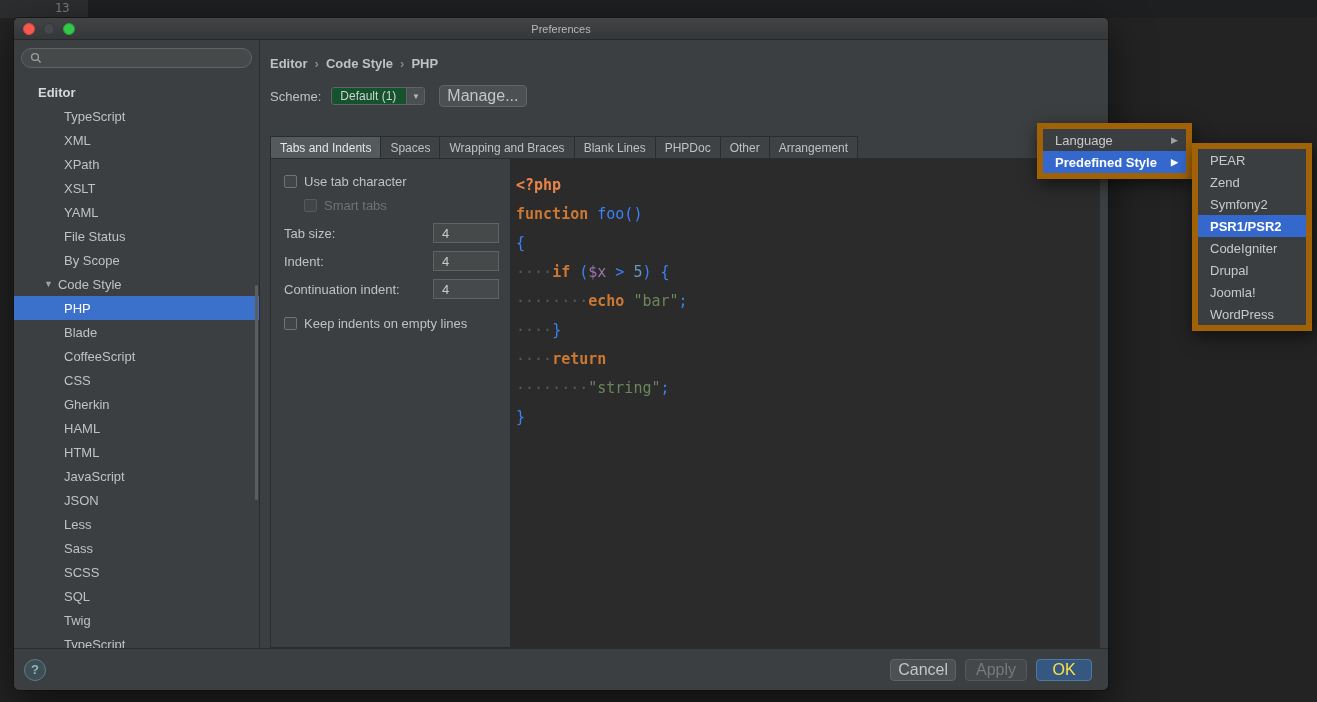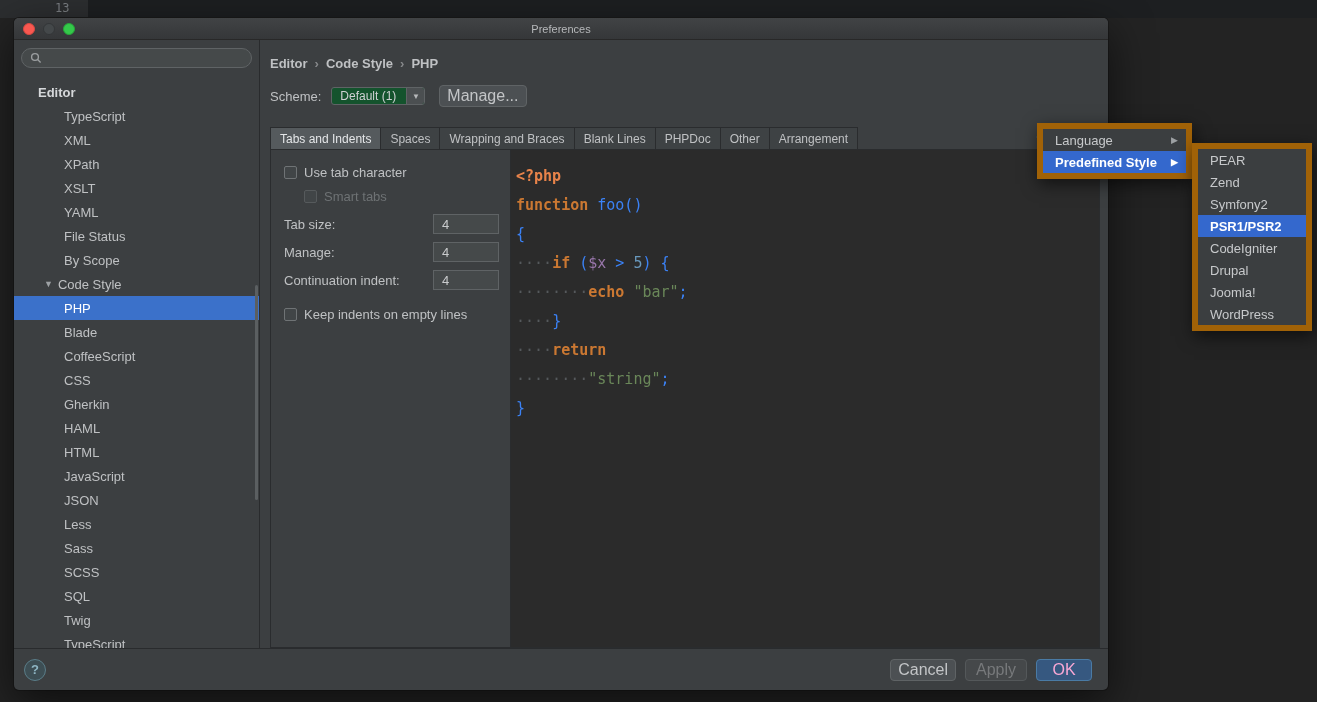--- a/index.html
+++ b/index.html
@@ -41,21 +41,21 @@
   .scheme-row { margin-top:10px; height:24px; display:flex; align-items:center; }
   .scheme-label { font-size:13px; color:#bfc1c3; margin-right:10px; }
   .combo { height:18px; background:#14532d; border:1px solid #5f6365; border-radius:3px; display:flex; align-items:stretch; }
   .combo-value { padding:0 10px 0 8px; font-size:12px; color:#cfd1d3; display:flex; align-items:center; }
   .combo-arrow { width:18px; border-left:1px solid #5f6365; display:flex; align-items:center; justify-content:center;
                  font-size:8px; color:#b6b8ba; background:#4b4f51; border-radius:0 2px 2px 0; }
   .btn { height:22px; padding:0 7px; background:#4c5053; border:1px solid #5f6365; border-radius:4px; color:#c3c5c7;
          font-size:16px; display:inline-flex; align-items:center; justify-content:center; font-family:inherit; }
   .manage-btn { margin-left:14px; }
   .set-from { position:absolute; top:87px; right:12px; font-size:13px; color:#589df6; cursor:pointer; }
-  .tabstrip { margin-top:19px; display:flex; position:relative; z-index:2; }
+  .tabstrip { margin-top:28px; display:flex; position:relative; z-index:2; }
   .tab { height:23px; padding:0 9px; display:flex; align-items:center; font-size:12px; color:#bfc1c3;
          background:#3e4244; border:1px solid #2a2c2e; margin-right:-1px; cursor:default; white-space:nowrap; }
   .tab.selected { background:#555a5d; color:#e4e6e8; }
   .content { flex:1; display:flex; border:1px solid #2a2c2e; margin-top:-1px; min-height:0; background:#2b2b2b; }
   
   .settings { width:240px; flex:none; background:#3c3f41; border-right:1px solid #2a2c2e; padding:12px 11px 0 13px;
               display:flex; flex-direction:column; }
   .cb-row { display:flex; align-items:center; gap:7px; height:20px; margin-bottom:4px; font-size:13px; color:#bfc1c3; }
   .cb-row.indented { padding-left:20px; }
   .cb-row.disabled { color:#6e7274; }
@@ -76,21 +76,21 @@
   .tok-str { color:#6a8759; }
   .tok-ws  { color:#55595c; }
   
   .footer { height:42px; flex:none; border-top:1px solid #292b2d; display:flex; align-items:center;
             padding:0 16px 0 10px; border-radius:0 0 5px 5px; }
   .help-btn { width:22px; height:22px; border-radius:50%; background:#3d4e54; border:1px solid #5a7d88; color:#8fb6c4;
               font-size:13px; font-weight:bold; display:flex; align-items:center; justify-content:center; }
   .footer-spacer { flex:1; }
   .footer .btn { margin-left:9px; min-width:62px; }
   .btn.disabled { color:#77797b; background:#45484a; border-color:#54585a; }
-  .btn.primary { background:#365880; border-color:#4a7ba5; color:#f9a8d4; min-width:56px; }
+  .btn.primary { background:#365880; border-color:#4a7ba5; color:#fde047; min-width:56px; }
   
   .popup { position:absolute; background:#3b3e40; border:6px solid #a16207; box-shadow:2px 5px 16px rgba(0,0,0,.6); z-index:10; }
   .menu1 { left:1037px; top:123px; width:155px; }
   .menu2 { left:1192px; top:143px; width:120px; }
   .menu-item { height:22px; display:flex; align-items:center; justify-content:space-between;
                padding:0 8px 0 12px; font-size:13px; color:#c7c9cb; cursor:default; white-space:nowrap; }
   .menu-item.selected { background:#3468cd; color:#fff; font-weight:bold; }
   .menu-arrow { font-size:9px; color:#9da1a4; margin-left:8px; }
   .menu-item.selected .menu-arrow { color:#fff; }
 </style>
@@ -237,21 +237,21 @@
           </div>
           <div class="cb-row indented disabled">
             <span class="checkbox"></span>
             <span>Smart tabs</span>
           </div>
           <div class="num-row">
             <span>Tab size:</span>
             <input class="num-input" value="4" style="">
           </div>
           <div class="num-row">
-            <span>Manage:</span>
+            <span>Indent:</span>
             <input class="num-input" value="4" style="">
           </div>
           <div class="num-row">
             <span>Continuation indent:</span>
             <input class="num-input" value="4" style="">
           </div>
           <div class="cb-row kb-row">
             <span class="checkbox"></span>
             <span>Keep indents on empty lines</span>
           </div>

